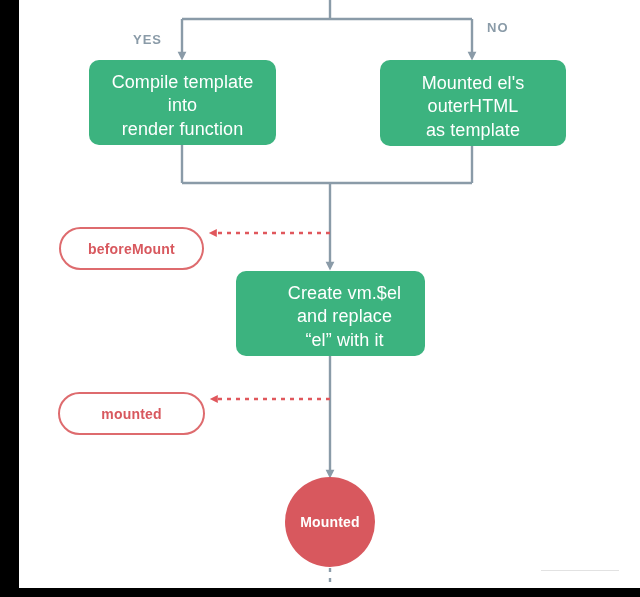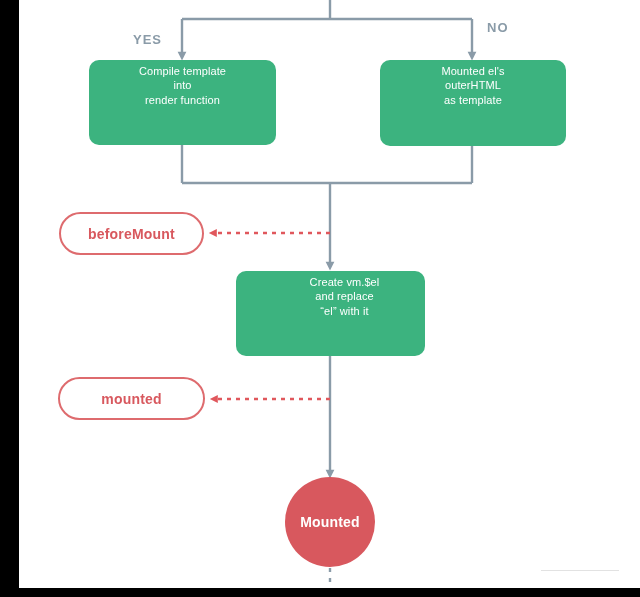--- a/index.html
+++ b/index.html
@@ -32,25 +32,25 @@
     width: 621px;
     height: 588px;
   }
   
   .proc-box {
     position: absolute;
     background: #3cb37f;
     border-radius: 10px;
     color: #ffffff;
     display: flex;
-    align-items: flex-start;
+    align-items: flex-end;
     justify-content: center;
     text-align: center;
     line-height: 1.30;
-    font-size: 11px;
+    font-size: 18px;
     font-weight: 400;
     letter-spacing: 0.1px;
     box-sizing: border-box;
     padding: 4px 8px;
   }
   .proc-box .lines {
     white-space: pre-line;
   }
   
   .hook-pill {
@@ -59,20 +59,21 @@
     border: 2px solid #de6b6e;
     border-radius: 22px;
     color: #d8585e;
     display: flex;
     align-items: center;
     justify-content: center;
     font-size: 14px;
     font-weight: 700;
     letter-spacing: 0.2px;
     box-sizing: border-box;
+    margin-top: 15px;
   }
   
   .term-circle {
     position: absolute;
     background: #d8585e;
     border-radius: 50%;
     color: #ffffff;
     display: flex;
     align-items: center;
     justify-content: center;

